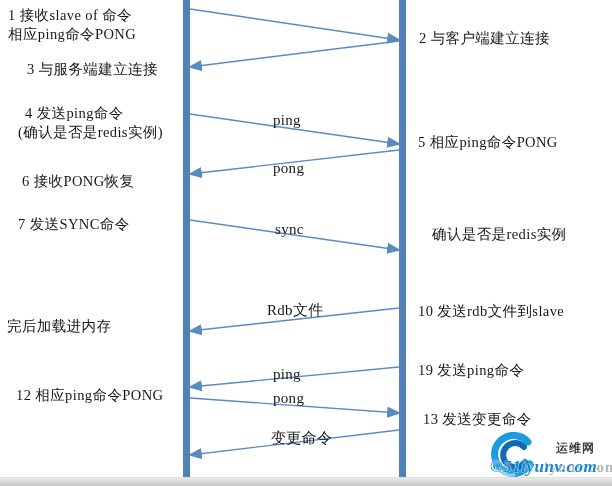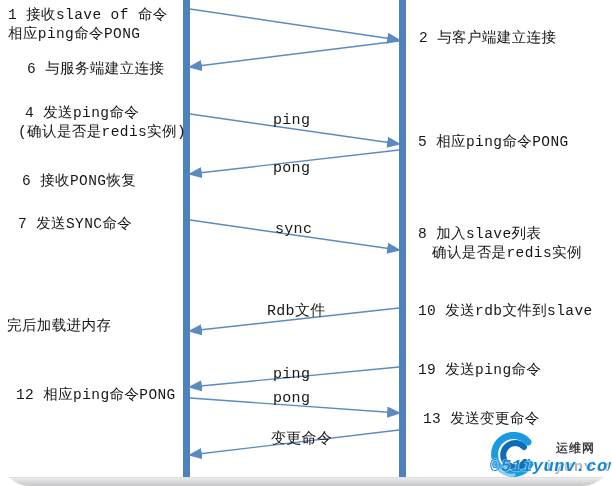--- a/index.html
+++ b/index.html
@@ -1,23 +1,22 @@
 <!DOCTYPE html>
 <html><head>
 <meta charset="utf-8">
 <style>
   html,body{margin:0;padding:0;background:#ffffff;}
   #stage{
     position:relative;
     width:612px;height:486px;
     overflow:hidden;
     background:#ffffff;
-    font-family:Liberation Mono, monospace;
+    font-family:Liberation Serif, serif;
     color:#161616;
-    border-radius:30px;
   }
   #arrow-layer{position:absolute;left:0;top:0;width:612px;height:486px;}
   .lifeline{position:absolute;top:0;width:7px;height:478px;background:#4f81bd;}
   .note{
     position:absolute;
     font-size:14.5px;
     line-height:19px;
     letter-spacing:0.4px;
     white-space:nowrap;
     color:#161616;
@@ -80,37 +79,36 @@
 
   <div id="notes-layer">
       <div class="note" style="left: 8px; top: 6px;">
         <div style="margin-left: 0px;">1 接收slave of 命令</div>
         <div style="margin-left: 0px;">相应ping命令PONG</div>
       </div>
       <div class="note" style="left: 419px; top: 29px;">
         <div style="margin-left: 0px;">2 与客户端建立连接</div>
       </div>
       <div class="note" style="left: 27px; top: 60px;">
-        <div style="margin-left: 0px;">6 与服务端建立连接</div>
+        <div style="margin-left: 0px;">3 与服务端建立连接</div>
       </div>
       <div class="note" style="left: 18px; top: 104px;">
         <div style="margin-left: 7px;">4 发送ping命令</div>
         <div style="margin-left: 0px;">(确认是否是redis实例)</div>
       </div>
       <div class="note" style="left: 418px; top: 133px;">
         <div style="margin-left: 0px;">5 相应ping命令PONG</div>
       </div>
       <div class="note" style="left: 22px; top: 172px;">
         <div style="margin-left: 0px;">6 接收PONG恢复</div>
       </div>
       <div class="note" style="left: 18px; top: 215px;">
         <div style="margin-left: 0px;">7 发送SYNC命令</div>
       </div>
       <div class="note" style="left: 418px; top: 225px;">
-        <div style="margin-left: 0px;">8 加入slave列表</div>
         <div style="margin-left: 14px;">确认是否是redis实例</div>
       </div>
       <div class="note" style="left: 7px; top: 317px;">
         <div style="margin-left: 0px;">完后加载进内存</div>
       </div>
       <div class="note" style="left: 418px; top: 302px;">
         <div style="margin-left: 0px;">10 发送rdb文件到slave</div>
       </div>
       <div class="note" style="left: 418px; top: 361px;">
         <div style="margin-left: 0px;">19 发送ping命令</div>

